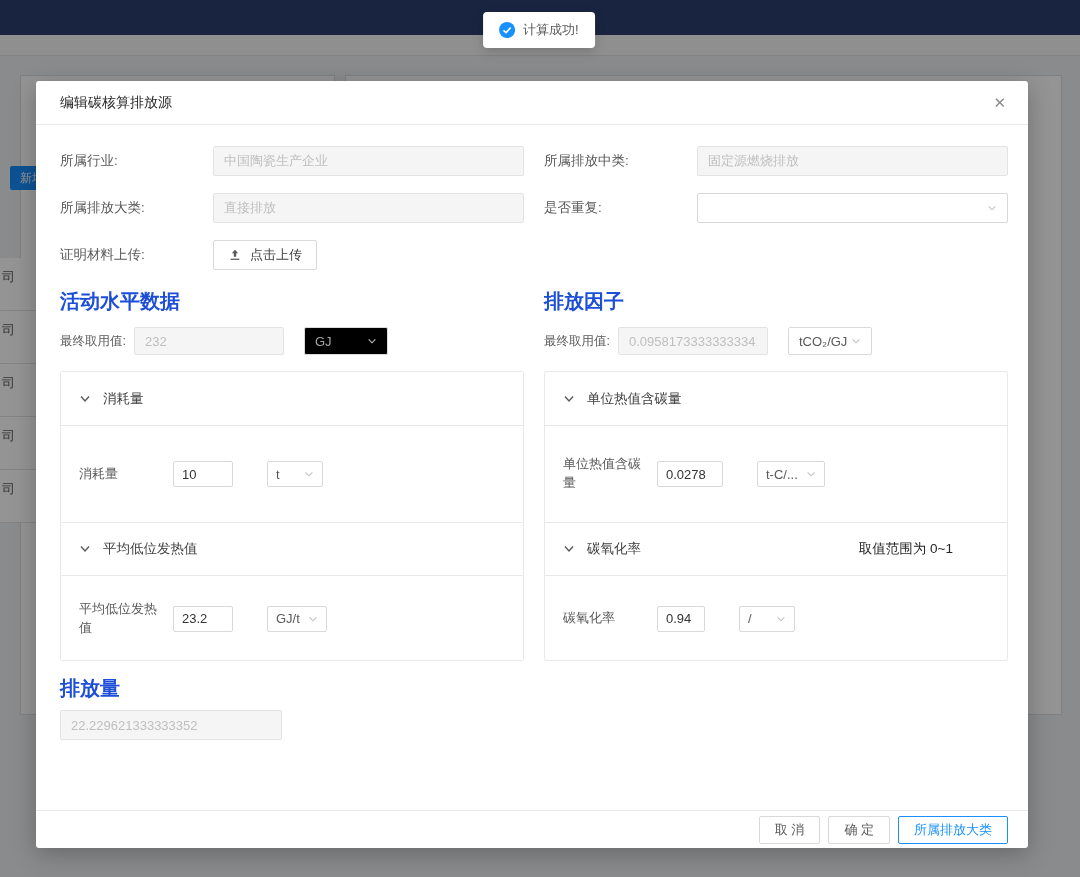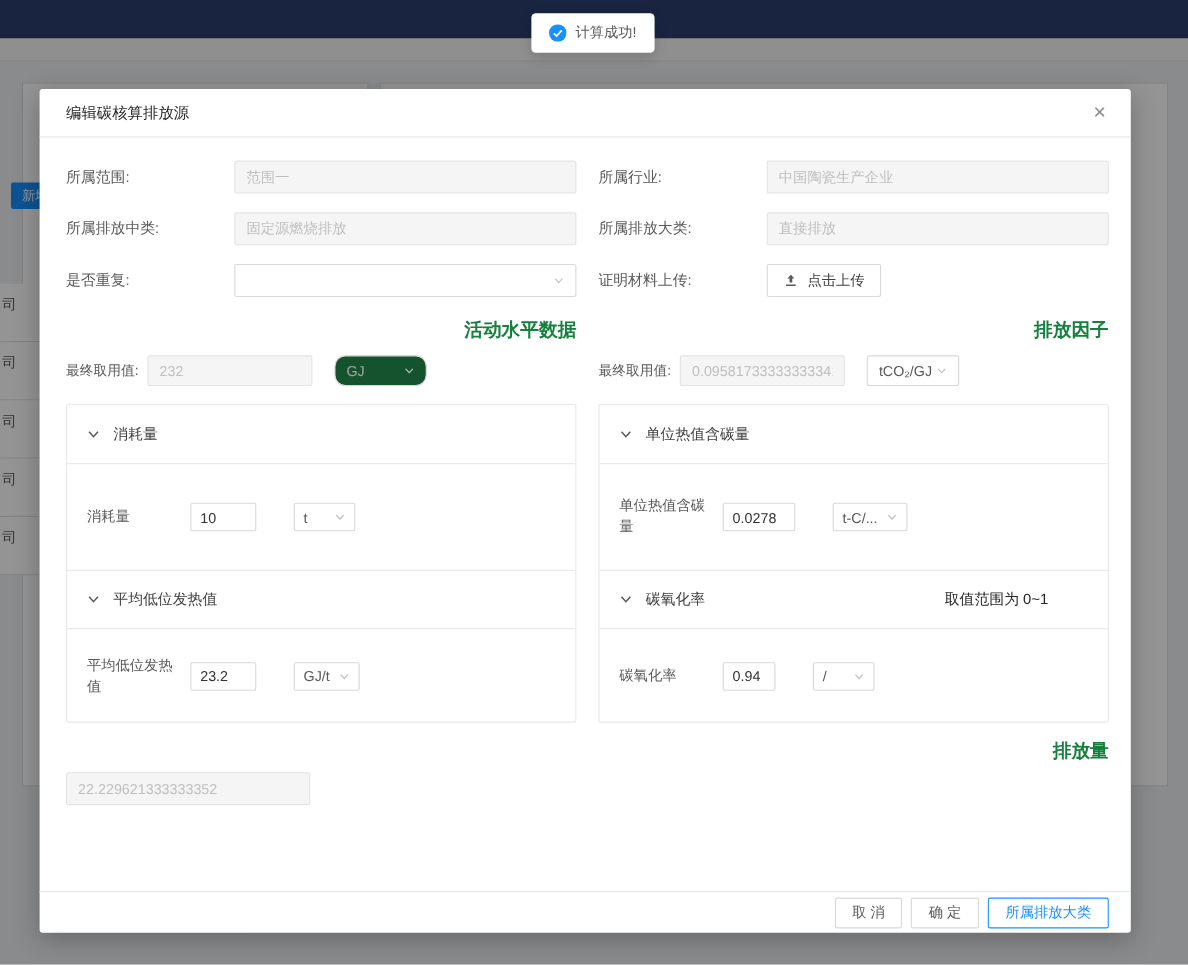--- a/index.html
+++ b/index.html
@@ -44,26 +44,26 @@
   .inp.disabled { background:#f5f5f5; color:#bfbfbf; border-color:#e3e3e3; }
   .sel { height:30px; width:100%; border:1px solid #d9d9d9; border-radius:2px; background:#fff;
     display:flex; align-items:center; justify-content:space-between; padding:0 10px; font-size:13px; color:#595959; cursor:pointer; }
   .chev-sel { width:10px; height:10px; flex:none; }
   .upload-btn { height:30px; border:1px solid #d9d9d9; border-radius:2px; background:#fff; display:inline-flex;
     align-items:center; gap:8px; padding:0 14px; font-size:13px; color:#404040; font-weight:500; cursor:pointer;
     font-family:"Liberation Sans",sans-serif; }
 
   
   .cols { display:grid; grid-template-columns:464px 464px; column-gap:20px; }
-  .sec-heading { margin-top:18px; font-size:17px; font-weight:bold; color:#15803d;text-align:right; }
+  .sec-heading { margin-top:18px; font-size:20px; font-weight:bold; color:#1d4ed8; }
   .final-row { margin-top:12px; display:flex; align-items:center; }
   .final-label { font-size:12.5px; color:#595959; margin-right:8px; white-space:nowrap; }
   .final-row .inp { width:150px; height:28px; }
   .final-row .sel { width:84px; height:28px; margin-left:20px; }
-  .sel.disabled { color:#a6a6a6; background:#14532d;border-radius:10px; }
+  .sel.disabled { color:#a6a6a6; background:#000000; }
 
   .panel { margin-top:16px; height:290px; border:1px solid #e8e8e8; border-radius:2px; background:#fff; }
   .collapse-hd { height:54px; border-bottom:1px solid #e8e8e8; display:flex; align-items:center; padding:0 18px; cursor:pointer; }
   .collapse-hd .chev { margin-right:12px; flex:none; }
   .collapse-title { font-size:13.5px; color:#404040; }
   .collapse-note { margin-left:auto; padding-right:36px; font-size:13.5px; color:#262626; }
   .panel-row { display:flex; align-items:center; padding:0 18px; }
   .panel-row.h1 { height:96px; border-bottom:none; }
   .panel-row.h2 { height:85px; }
   .panel-row .row-label { width:78px; flex:none; font-size:13px; color:#595959; line-height:1.45; margin-right:16px; }
@@ -111,24 +111,20 @@
   <div class="modal-header">
     <span class="modal-title">编辑碳核算排放源</span>
     <button class="modal-close">✕</button>
   </div>
 
   <div class="modal-body">
 
     
     <div class="form-grid">
       <div class="form-item">
-        <span class="form-label">所属范围:</span>
-        <input class="inp disabled" disabled="" value="范围一" style="">
-      </div>
-      <div class="form-item">
         <span class="form-label">所属行业:</span>
         <input class="inp disabled" disabled="" value="中国陶瓷生产企业" style="">
       </div>
       <div class="form-item">
         <span class="form-label">所属排放中类:</span>
         <input class="inp disabled" disabled="" value="固定源燃烧排放" style="">
       </div>
       <div class="form-item">
         <span class="form-label">所属排放大类:</span>
         <input class="inp disabled" disabled="" value="直接排放" style="">

